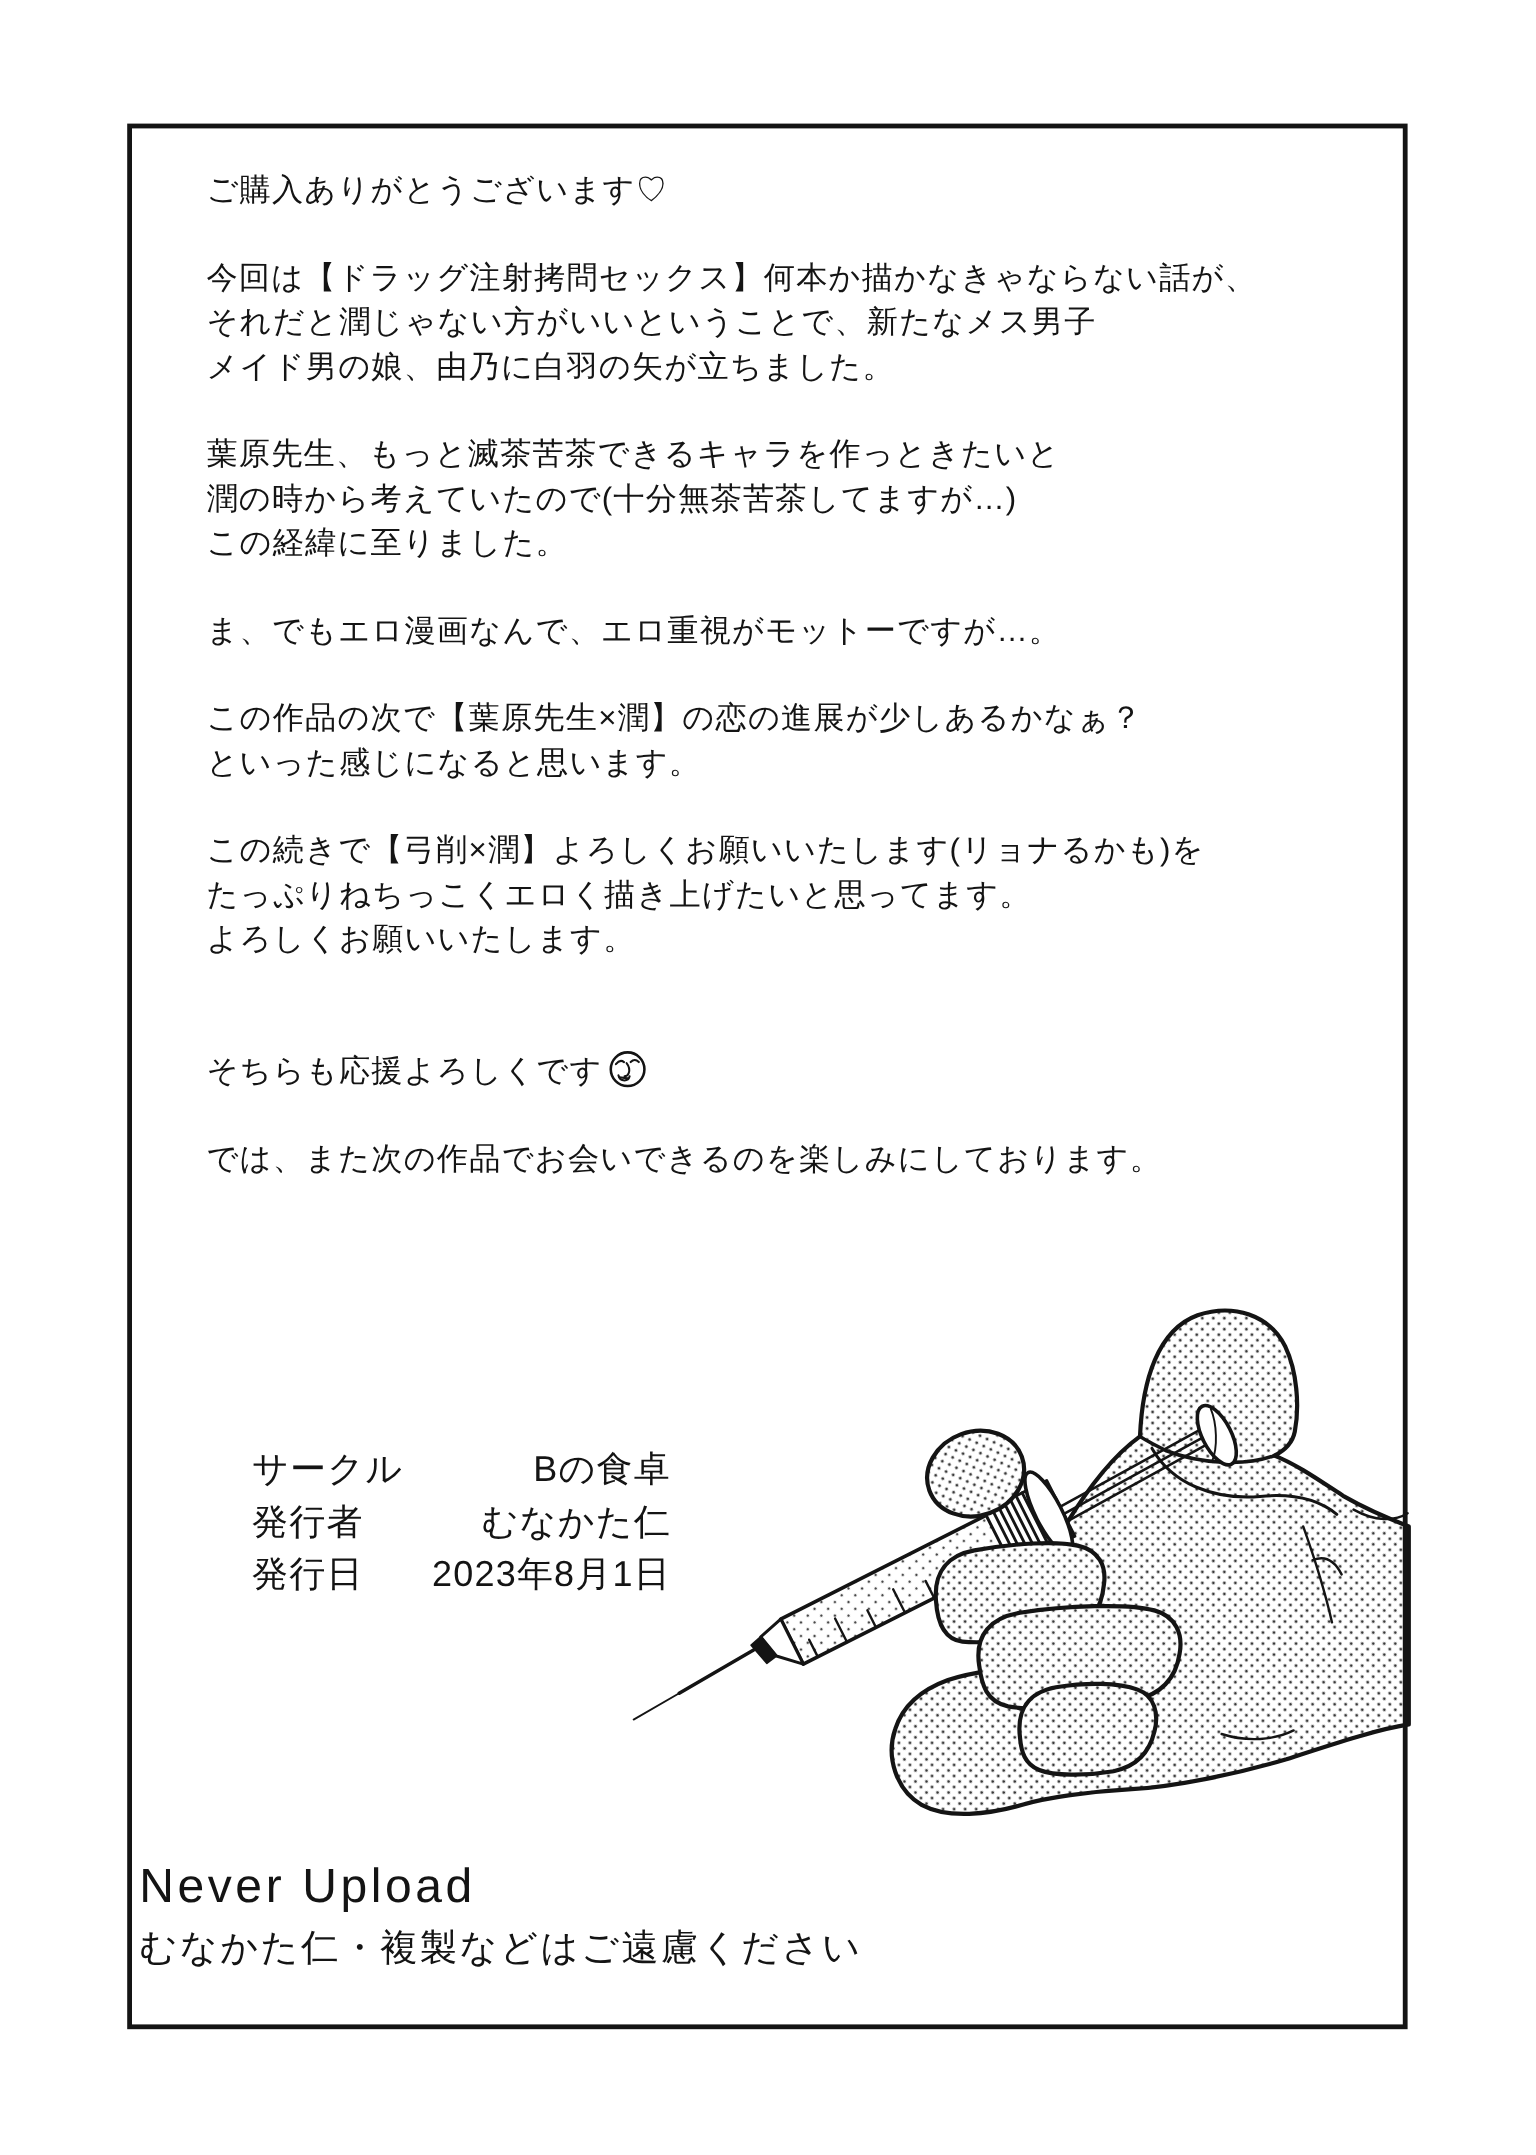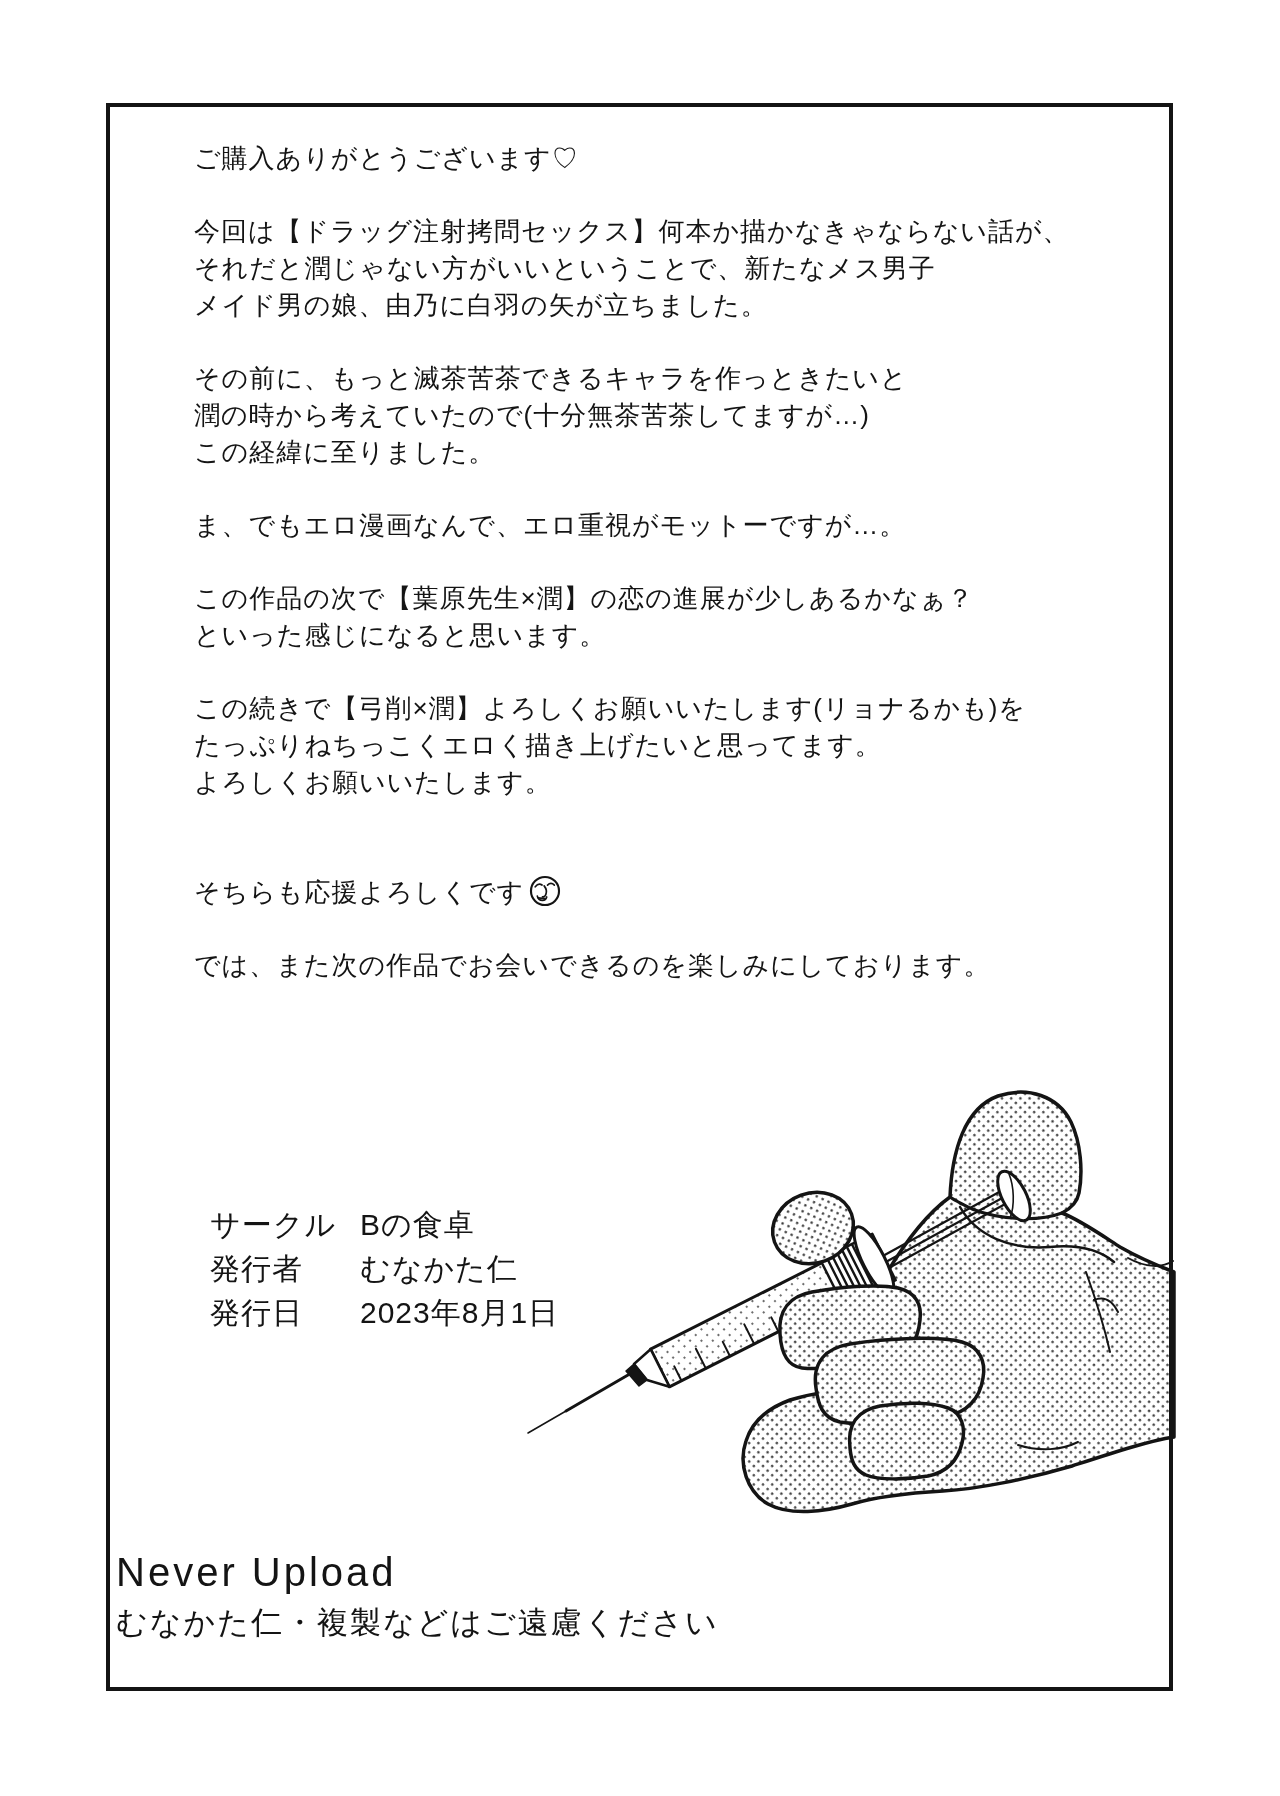--- a/index.html
+++ b/index.html
@@ -1,24 +1,24 @@
 <!DOCTYPE html>
 <html><head>
 <meta charset="utf-8">
 <style>
   html,body{margin:0;padding:0;background:#ffffff;}
   body{width:1280px;height:1796px;font-family:"Liberation Sans", sans-serif;}
   .page{position:relative;width:1280px;height:1796px;background:#fff;overflow:hidden;color:#141414;}
   .illustration{position:absolute;left:0;top:0;width:1280px;height:1796px;pointer-events:none;}
   .frame{position:absolute;left:106px;top:103px;width:1059px;height:1580px;border:4px solid #141414;}
-  .body-text{position:absolute;left:194px;top:140px;width:920px;font-size:26px;line-height:37px;letter-spacing:1px;}
+  .body-text{position:absolute;left:172px;top:140px;width:920px;font-size:26px;line-height:37px;letter-spacing:1px;}
   .body-text p{margin:0 0 36px 0;white-space:nowrap;}
   .face-emoji{display:inline-block;vertical-align:-7px;margin-left:4px;}
   .colophon{position:absolute;left:210px;top:1203px;font-size:30px;line-height:44px;letter-spacing:1px;}
-  .colophon .row{display:flex;}
+  .colophon .row{display:flex;justify-content:space-between;}
   .colophon .label{width:150px;}
   .footer{position:absolute;left:116px;top:1548px;width:890px;text-align:left;}
   .footer-en{font-size:40px;line-height:48px;letter-spacing:3px;}
   .footer-ja{font-size:31px;line-height:54px;letter-spacing:2px;}
 </style>
 </head>
 <body>
 
 <div class="page">
 
@@ -55,21 +55,21 @@
       <path fill="url(#tone)" stroke-width="3.5" d="M850,1448 C847,1424 858,1410 880,1406 C905,1402 932,1402 948,1408 C962,1413 966,1428 962,1443 C958,1460 948,1472 928,1476 C905,1480 878,1480 866,1475 C854,1470 851,1460 850,1448 Z"></path>
       <path fill="none" stroke-width="2" d="M1086,1272 C1096,1300 1105,1330 1110,1352 M1094,1300 C1104,1296 1112,1300 1118,1312 M1018,1445 C1040,1452 1062,1450 1078,1442 M1128,1258 C1146,1268 1162,1268 1173,1261"></path>
     </g>
   </svg>
 
   <div class="frame"></div>
 
   <div class="body-text" id="paragraphs">
       <p><span>ご購入ありがとうございます♡</span></p>
       <p><span>今回は【ドラッグ注射拷問セックス】何本か描かなきゃならない話が、</span><br><span>それだと潤じゃない方がいいということで、新たなメス男子</span><br><span>メイド男の娘、由乃に白羽の矢が立ちました。</span></p>
-      <p><span>その前に、もっと滅茶苦茶できるキャラを作っときたいと</span><br><span>潤の時から考えていたので(十分無茶苦茶してますが…)</span><br><span>この経緯に至りました。</span></p>
+      <p><span>葉原先生、もっと滅茶苦茶できるキャラを作っときたいと</span><br><span>潤の時から考えていたので(十分無茶苦茶してますが…)</span><br><span>この経緯に至りました。</span></p>
       <p><span>ま、でもエロ漫画なんで、エロ重視がモットーですが…。</span></p>
       <p><span>この作品の次で【葉原先生×潤】の恋の進展が少しあるかなぁ？</span><br><span>といった感じになると思います。</span></p>
       <p><span>この続きで【弓削×潤】よろしくお願いいたします(リョナるかも)を</span><br><span>たっぷりねちっこくエロく描き上げたいと思ってます。</span><br><span>よろしくお願いいたします。</span></p>
       <p><br><span>そちらも応援よろしくです</span><svg class="face-emoji" width="34" height="34" viewBox="0 0 40 40" xmlns="http://www.w3.org/2000/svg">
       <circle cx="20" cy="20" r="16.5" fill="#ffffff" stroke="#141414" stroke-width="2.5"></circle>
       <g fill="none" stroke="#141414" stroke-width="2" stroke-linecap="round">
         <path d="M8.5,15 q4,-5 8,-2"></path>
         <path d="M23,13 q4,-4 8,0"></path>
         <path d="M19,14 q4,5 2,10 q-1,3 -4,3"></path>
         <path d="M11,26 q1,5 6,5 q4,0 5,-4"></path>

